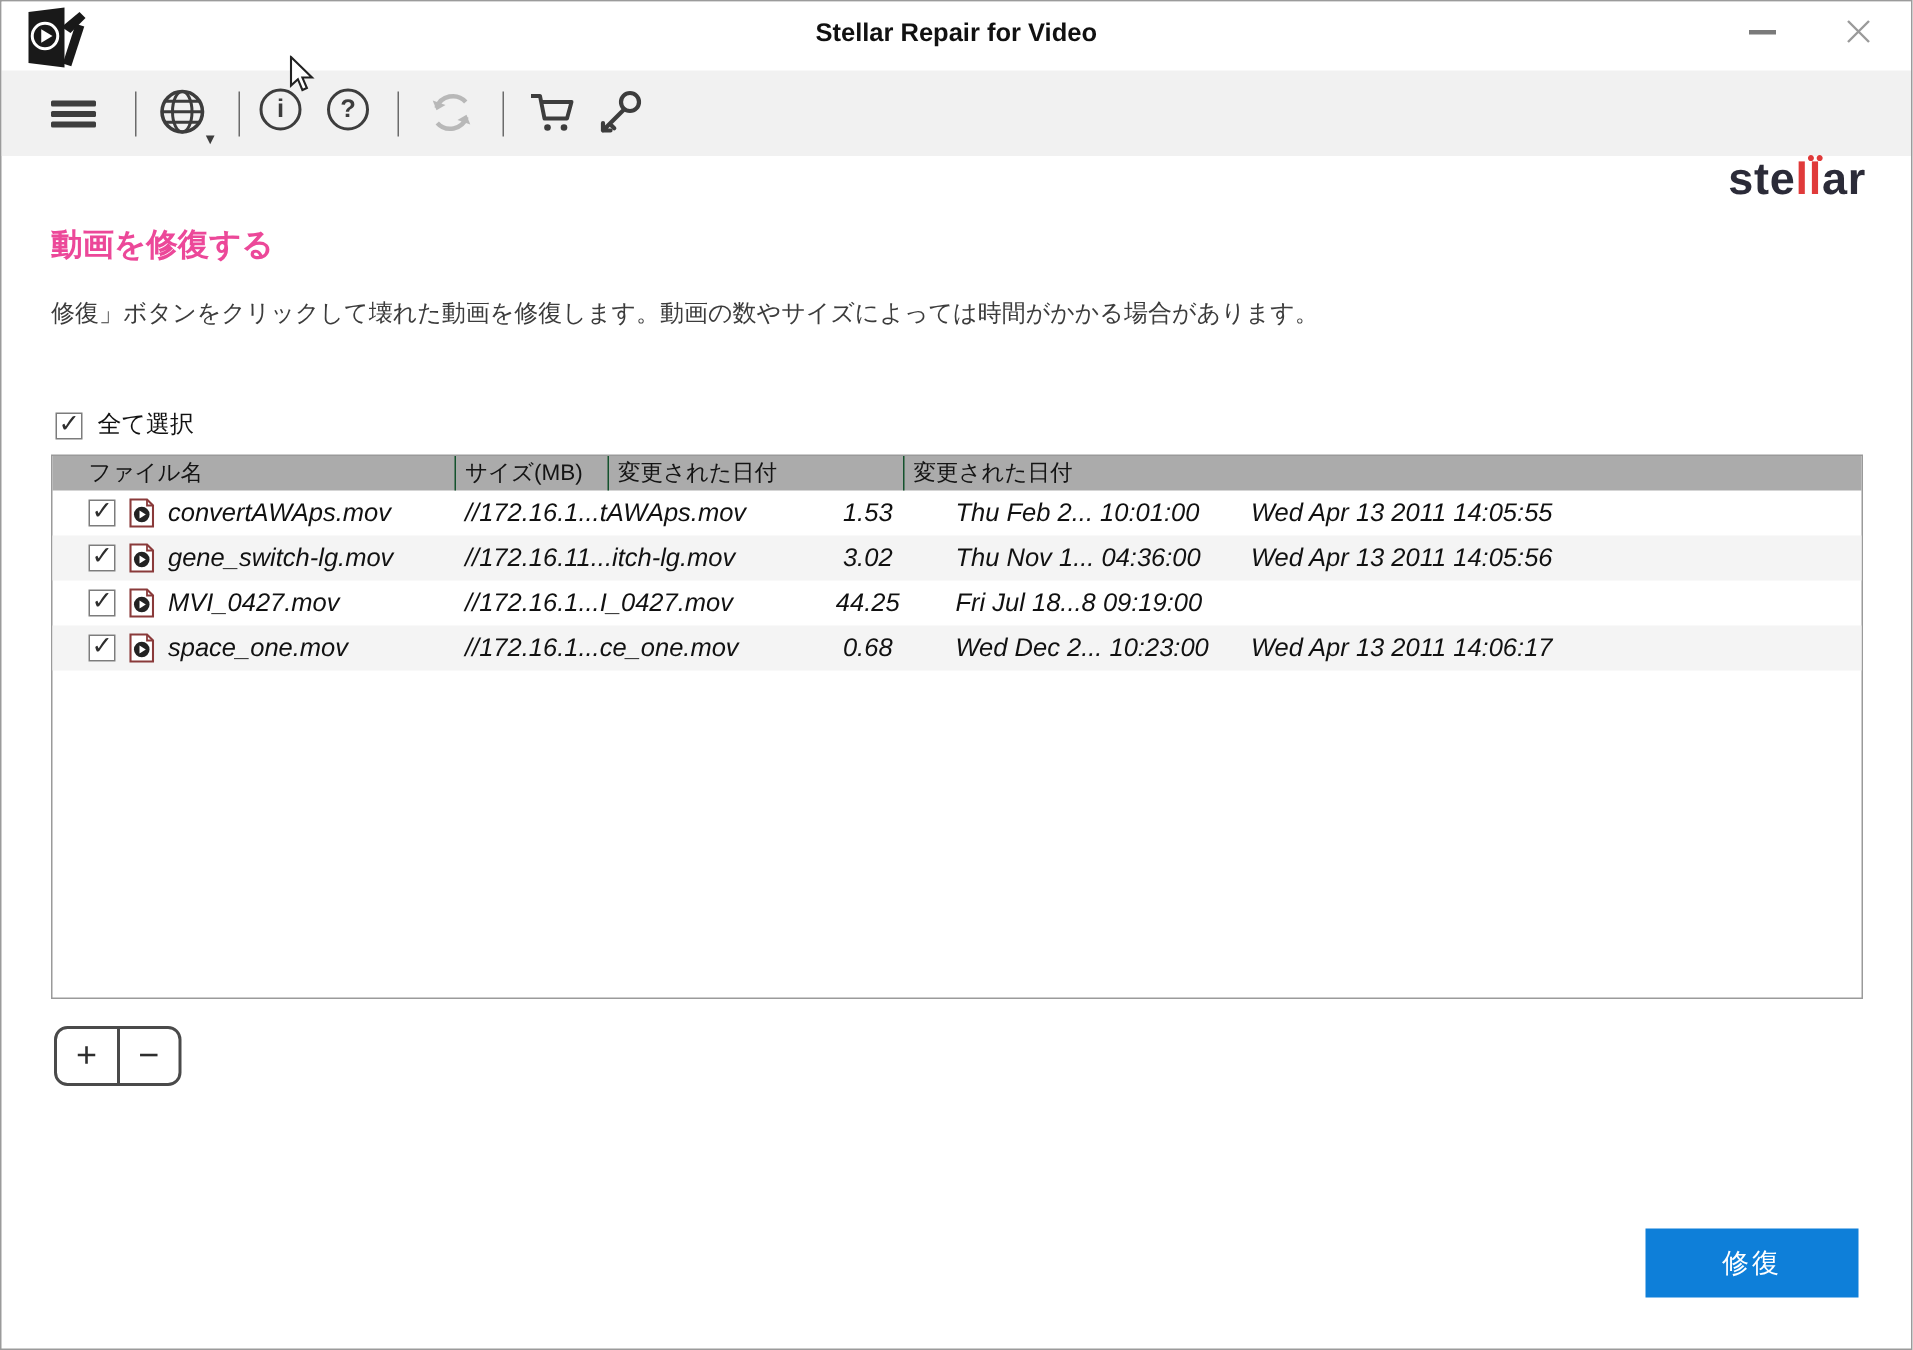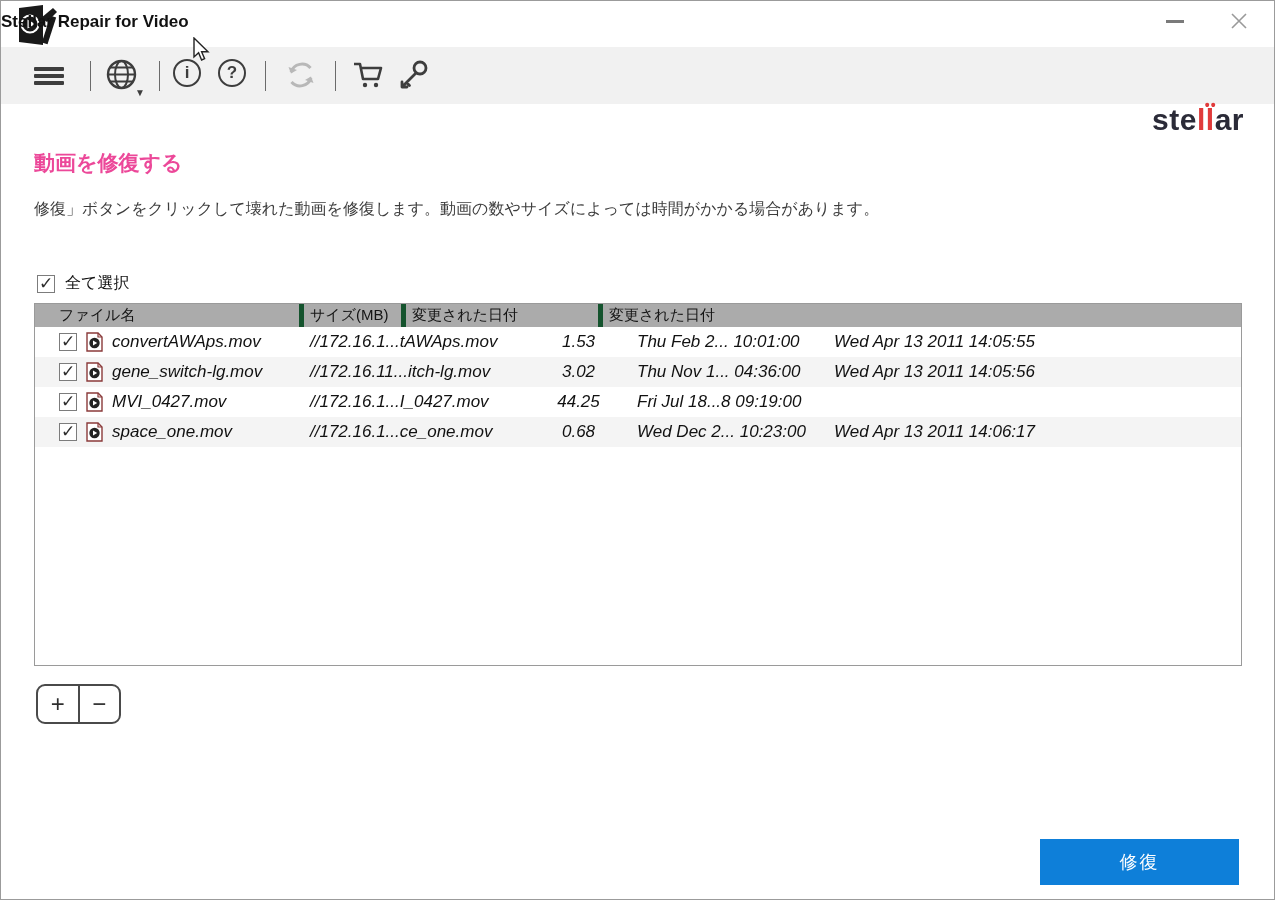--- a/index.html
+++ b/index.html
@@ -5,21 +5,21 @@
   * { margin:0; padding:0; box-sizing:border-box; }
   html,body { width:1275px; height:900px; }
   body {
     font-family:"Liberation Sans","DejaVu Sans",sans-serif;
     background:#ffffff; color:#1a1a1a; position:relative; overflow:hidden;
     border:1px solid #9b9b9b;
   }
   
   .titlebar { position:absolute; left:0; top:0; width:100%; height:46px; background:#ffffff; }
   .app-icon { position:absolute; left:12px; top:3px; width:46px; height:42px; }
-  .win-title { position:absolute; left:0; right:0; top:11px; 
+  .win-title { position:absolute; left:0; right:0; top:11px; text-align:center;
     font-size:17px; font-weight:700; color:#111; }
   .win-btn { position:absolute; top:0; width:46px; height:40px; display:flex;
     align-items:center; justify-content:center; color:#7a7a7a; font-size:20px; cursor:default; }
   .btn-min { right:76px; }
   .btn-close { right:12px; font-size:22px; color:#9a9a9a; }
   .btn-min .dash { width:18px; height:3px; background:#7a7a7a; display:block; }
   
   .toolbar { position:absolute; left:0; top:46px; width:100%; height:57px; background:#f1f1f1; }
   .tb-icon { position:absolute; top:12px; display:flex; align-items:center; justify-content:center; }
   .tb-sep { position:absolute; top:14px; width:1px; height:30px; background:#6b6b6b; }
@@ -37,41 +37,41 @@
   .heading { position:absolute; left:33px; top:148px; font-size:21px; font-weight:700; color:#ec4899; }
   .description { position:absolute; left:33px; top:198px; font-size:16px; color:#3c3c3c; }
   .select-all { position:absolute; left:36px; top:272px; display:flex; align-items:center; gap:10px;
     font-size:16px; color:#111; cursor:default; }
   .checkbox { width:18px; height:18px; border:1.5px solid #7c7c7c; background:#fff; position:relative; flex:0 0 auto; }
   .checkbox.checked::after { content:"✓"; position:absolute; left:1px; top:-3px; font-size:17px; color:#2e2e2e; }
   
   .file-table { position:absolute; left:33px; top:302px; width:1208px; height:363px;
     border:1px solid #9a9a9a; background:#fff; }
   .thead { display:flex; height:23px; background:#ababab; font-size:15px; color:#141414; }
-  .th { padding:2px 6px; border-right:5px solid #14532d; white-space:nowrap; overflow:hidden; }
+  .th { padding:2px 6px; border-right:1px solid #14532d; white-space:nowrap; overflow:hidden; }
   .th:last-child { border-right:none; }
   .row { display:flex; height:30px; align-items:center; font-size:17px; color:#111; }
   .row:nth-child(even) { background:#f4f4f4; }
   .cell { padding:0 6px; white-space:nowrap; overflow:hidden;font-style:italic; }
   .c1 { width:269px; display:flex; align-items:center; gap:9px; padding-left:24px; }
   .c2 { width:225px; }
   .c3 { width:102px; text-align:center; padding-right:9px; }
   .c4 { width:197px; }
   .c5 { flex:1; }
   .file-icon { width:17px; height:20px; flex:0 0 auto; }
   
   .addrem { position:absolute; left:35px; top:683px; width:85px; height:40px;
     border:2px solid #4a4a4a; border-radius:9px; display:flex; background:#fff; overflow:hidden; }
   .addrem .half { flex:1; display:flex; align-items:center; justify-content:center;
     font-size:24px; color:#2e2e2e; cursor:default; }
   .addrem .half:first-child { border-right:2px solid #4a4a4a; }
   
-  .repair-btn { position:absolute; right:35px; top:818px; width:199px; height:46px;
+  .repair-btn { position:absolute; right:35px; top:818px; width:142px; height:46px;
     background:#0e7fd9; color:#fff; font-size:18px; letter-spacing:2px;
-    display:flex; align-items:center; justify-content:center; cursor:default;margin-top:20px; }
+    display:flex; align-items:center; justify-content:center; cursor:default; }
 </style>
 </head>
 <body>
 
 <div class="titlebar">
   <div class="app-icon">
     <svg width="46" height="42" viewBox="0 0 46 42">
       <path d="M6 4 L30 1 L30 41 L6 38 Z" fill="#191919"></path>
       <circle cx="17" cy="20" r="8.5" fill="none" stroke="#fff" stroke-width="2"></circle>
       <path d="M14.5 15.5 L22 20 L14.5 24.5 Z" fill="#fff"></path>

